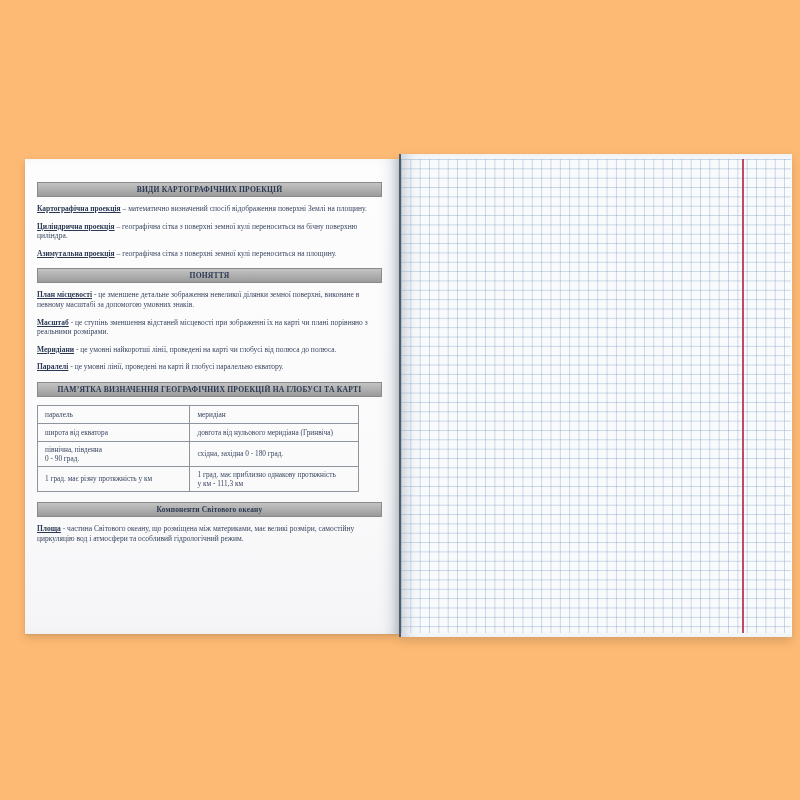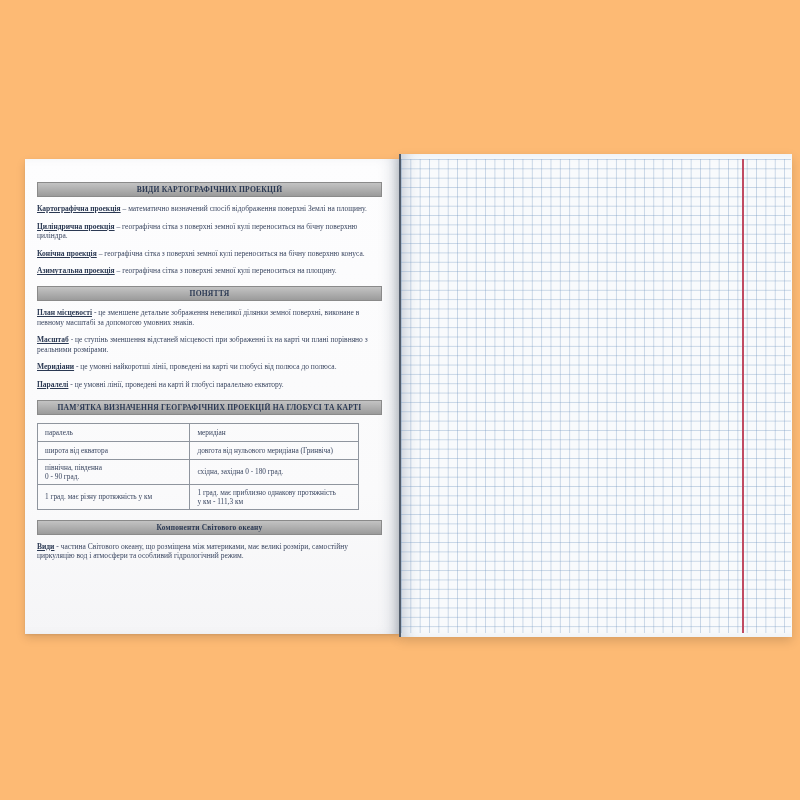--- a/index.html
+++ b/index.html
@@ -67,21 +67,20 @@
 
 <div class="canvas">
 
   <div class="left-page">
     <div class="left-content">
 
       <div class="bar first">ВИДИ КАРТОГРАФІЧНИХ ПРОЕКЦІЙ</div>
 
       <p class="para"><b>Картографічна проекція</b><span> – математично визначений спосіб відображення поверхні Землі на площину.</span></p>
       <p class="para"><b>Циліндрична проекція</b><span> – географічна сітка з поверхні земної кулі переноситься на бічну поверхню циліндра.</span></p>
-      <p class="para"><b>Конічна проекція</b><span> – географічна сітка з поверхні земної кулі переноситься на бічну поверхню конуса.</span></p>
       <p class="para"><b>Азимутальна проекція</b><span> – географічна сітка з поверхні земної кулі переноситься на площину.</span></p>
 
       <div class="bar">ПОНЯТТЯ</div>
 
       <p class="para"><b>План місцевості</b><span> - це зменшене детальне зображення невеликої ділянки земної поверхні, виконане в певному масштабі за допомогою умовних знаків.</span></p>
       <p class="para"><b>Масштаб</b><span> - це ступінь зменшення відстаней місцевості при зображенні їх на карті чи плані порівняно з реальними розмірами.</span></p>
       <p class="para"><b>Меридіани</b><span> - це умовні найкоротші лінії, проведені на карті чи глобусі від полюса до полюса.</span></p>
       <p class="para"><b>Паралелі</b><span> - це умовні лінії, проведені на карті й глобусі паралельно екватору.</span></p>
 
       <div class="bar">ПАМ’ЯТКА ВИЗНАЧЕННЯ ГЕОГРАФІЧНИХ ПРОЕКЦІЙ НА ГЛОБУСІ ТА КАРТІ</div>
@@ -109,21 +108,21 @@
             <td>1 град. має різну протяжність у км</td>
             <td>1 град. має приблизно однакову протяжність
 у км - 111,3 км</td>
           </tr>
         </tbody>
       </table>
 
 
       <div class="bar small">Компоненти Світового океану</div>
 
-      <p class="para"><b>Види</b><span> - частина Світового океану, що розміщена між материками, має великі розміри, самостійну циркуляцію вод і атмосфери та особливий гідрологічний режим.</span></p>
+      <p class="para"><b>Площа</b><span> - частина Світового океану, що розміщена між материками, має великі розміри, самостійну циркуляцію вод і атмосфери та особливий гідрологічний режим.</span></p>
 
     </div>
   </div>
 
   <div class="right-page">
     <div class="grid"></div>
     <div class="red-line"></div>
   </div>
 
 </div>

